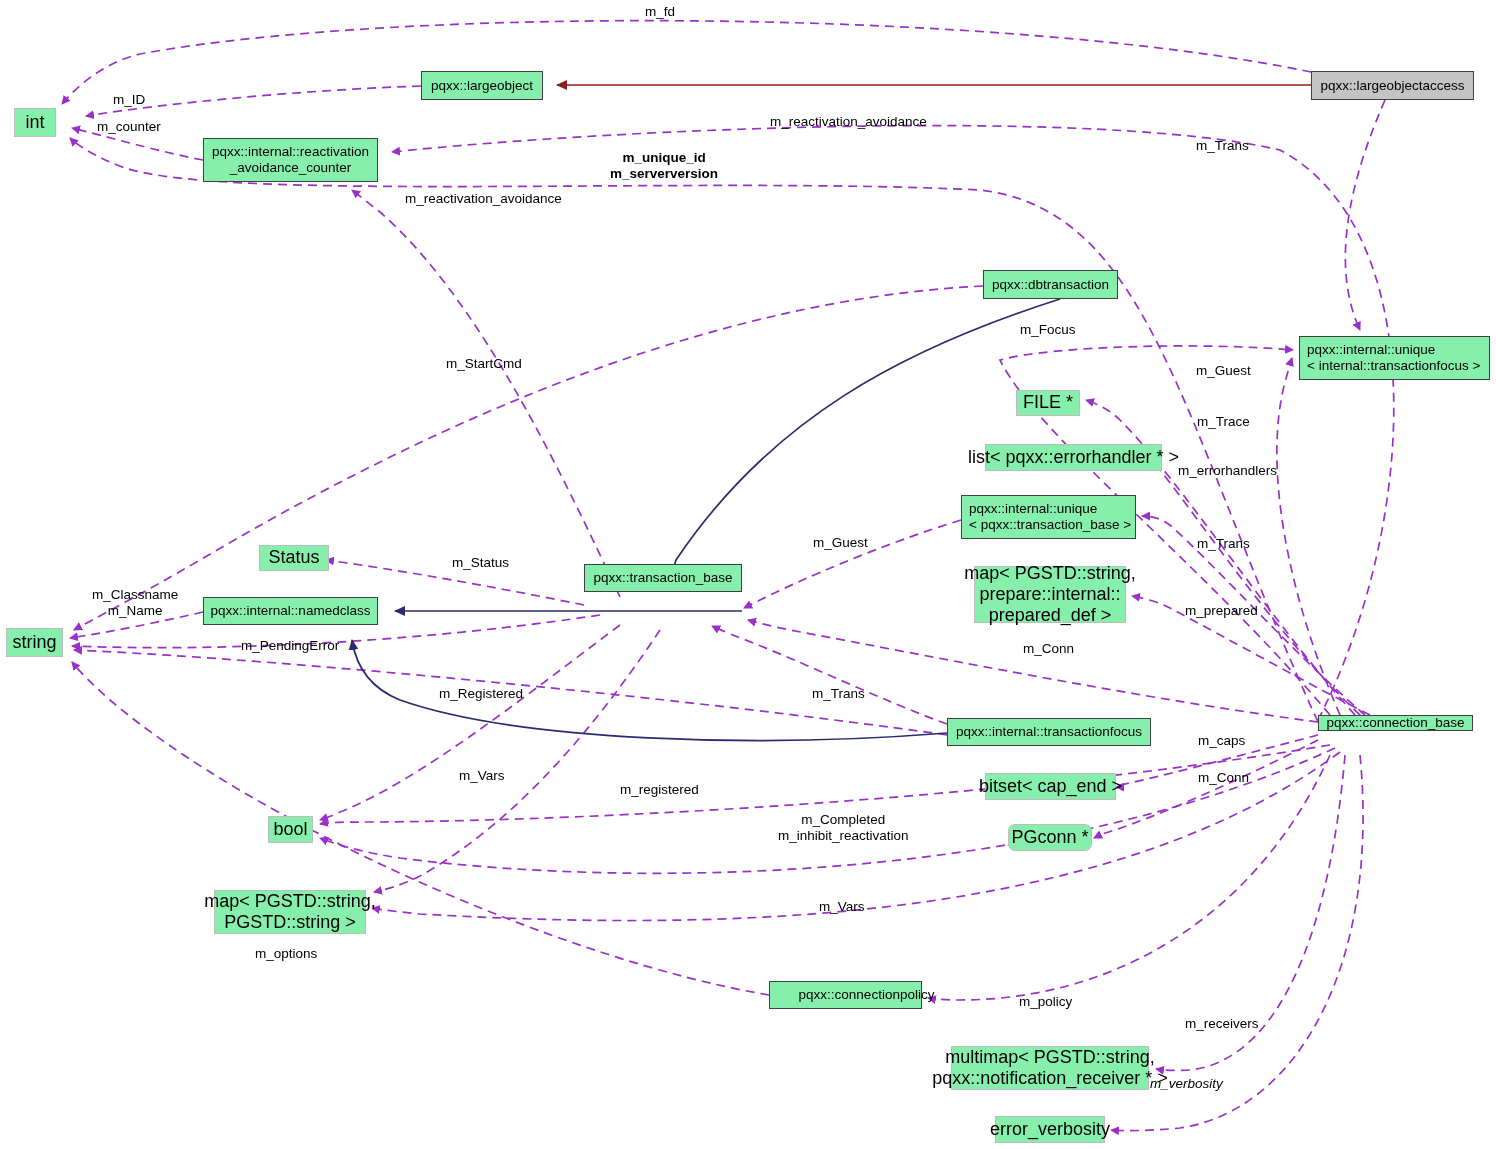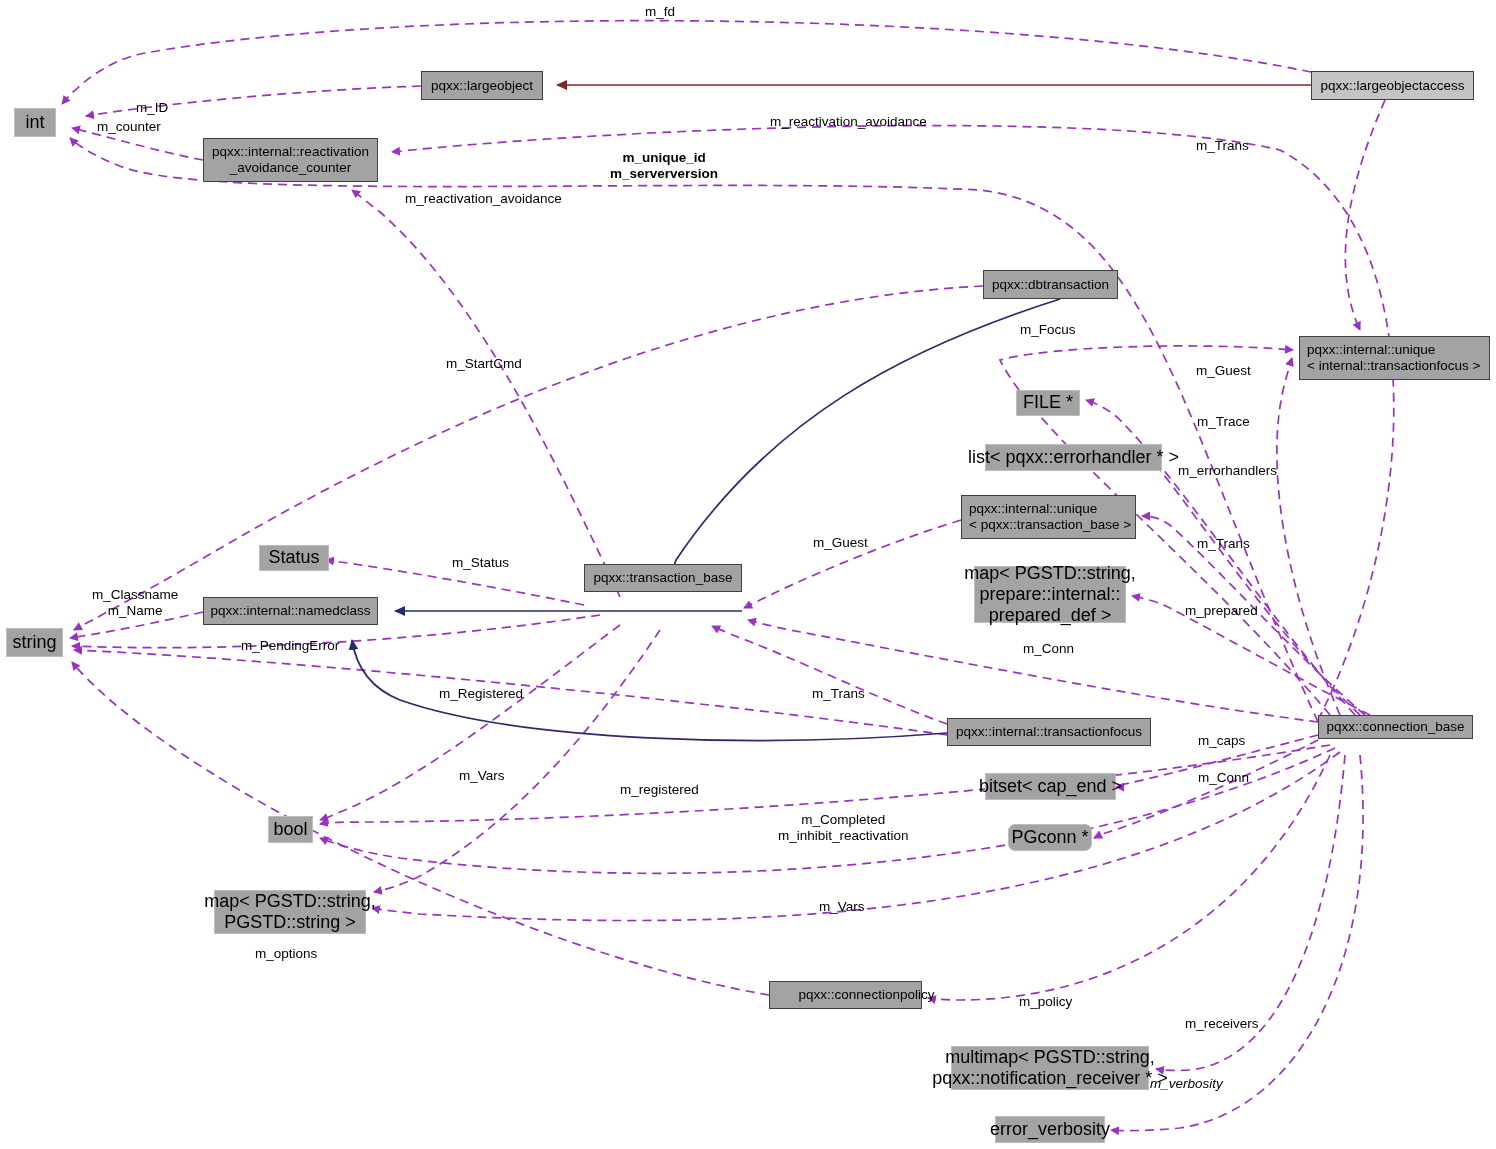--- a/index.html
+++ b/index.html
@@ -1,20 +1,20 @@
 <!DOCTYPE html>
 <html><head>
 <meta charset="utf-8">
 <style>
   html,body{margin:0;padding:0;background:#ffffff;}
   body{font-family:"Liberation Sans",sans-serif;}
   #canvas{position:relative;width:1496px;height:1149px;overflow:hidden;background:#fff;}
   svg.edges{position:absolute;left:0;top:0;width:1496px;height:1149px;pointer-events:none;}
   .node{position:absolute;box-sizing:border-box;display:flex;align-items:center;justify-content:center;
-        text-align:center;line-height:1.18;background:#a3a3a3;}
+        text-align:center;line-height:1.18;background:#86efac;}
   .node span{display:block;white-space:pre;}
   
   .n-plain{border:1px solid #bdbdbd;color:#000;font-size:18px;}
   
   .n-class{border:1.6px solid #404040;color:#000;font-size:13.5px;}
   
   .n-focus{border:1.6px solid #404040;background:#c4c4c4;color:#000;font-size:13.5px;}
   .elabel{position:absolute;font-size:13.5px;color:#000;white-space:pre;line-height:1.22;text-align:center;}
 </style>
 </head>
@@ -167,21 +167,21 @@
     </div>
 
   <div class="node n-class" style="left:203px;top:597px;width:175px;height:28px;">
     <span>pqxx::internal::namedclass</span>
     </div>
 
   <div class="node n-class" style="left:584px;top:564px;width:158px;height:28px;">
     <span>pqxx::transaction_base</span>
     </div>
 
-  <div class="node n-class" style="left:1318px;top:715px;width:155px;height:24px;">
+  <div class="node n-class" style="left:1318px;top:715px;width:155px;height:16px;">
     <span>pqxx::connection_base</span>
     </div>
 
   <div class="node n-class" style="left:947px;top:718px;width:204px;height:28px;">
     <span>pqxx::internal::transactionfocus</span>
     </div>
 
   <div class="node n-plain" style="left:985px;top:773px;width:131px;height:27px;">
     <span>bitset&lt; cap_end &gt;</span>
     </div>
@@ -206,21 +206,21 @@
   <div class="node n-plain" style="left:951px;top:1046px;width:198px;height:44px;">
     <span>multimap&lt; PGSTD::string,
 pqxx::notification_receiver * &gt;</span>
     </div>
 
   <div class="node n-plain" style="left:995px;top:1116px;width:110px;height:27px;">
     <span>error_verbosity</span>
     </div>
 
   <div class="elabel" style="left:645px;top:4px;">m_fd</div>
-  <div class="elabel" style="left:113px;top:100px;margin-left:23px;">m_ID</div>
+  <div class="elabel" style="left:113px;top:92px;">m_ID</div>
   <div class="elabel" style="left:97px;top:119px;">m_counter</div>
   <div class="elabel" style="left:770px;top:114px;">m_reactivation_avoidance</div>
   <div class="elabel" style="left:1196px;top:138px;">m_Trans</div>
   <div class="elabel" style="left:610px;top:150px;font-weight:bold;">m_unique_id
 m_serverversion</div>
   <div class="elabel" style="left:405px;top:191px;">m_reactivation_avoidance</div>
   <div class="elabel" style="left:1020px;top:322px;">m_Focus</div>
   <div class="elabel" style="left:1196px;top:363px;">m_Guest</div>
   <div class="elabel" style="left:446px;top:356px;">m_StartCmd</div>
   <div class="elabel" style="left:1197px;top:414px;">m_Trace</div>

